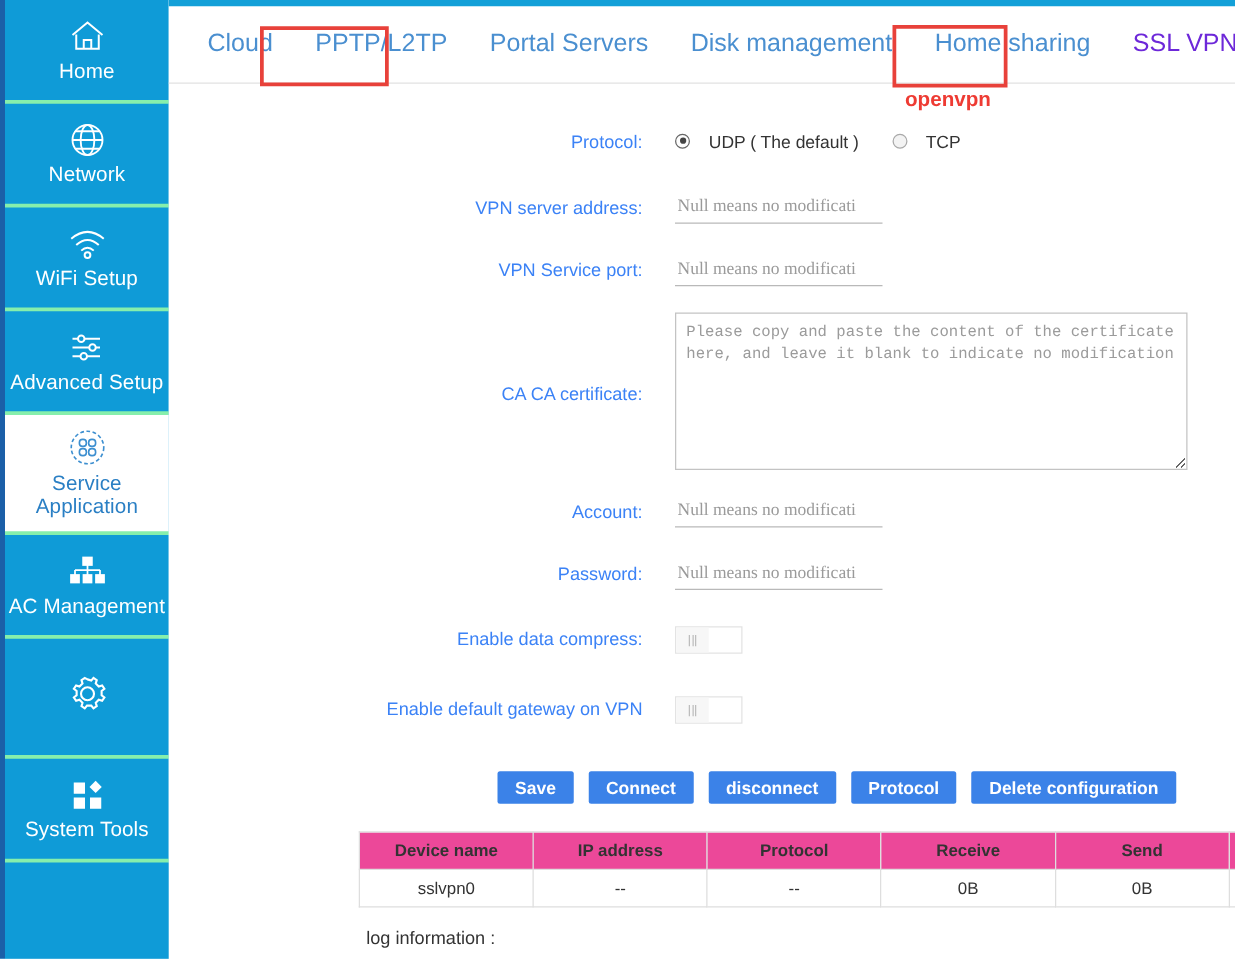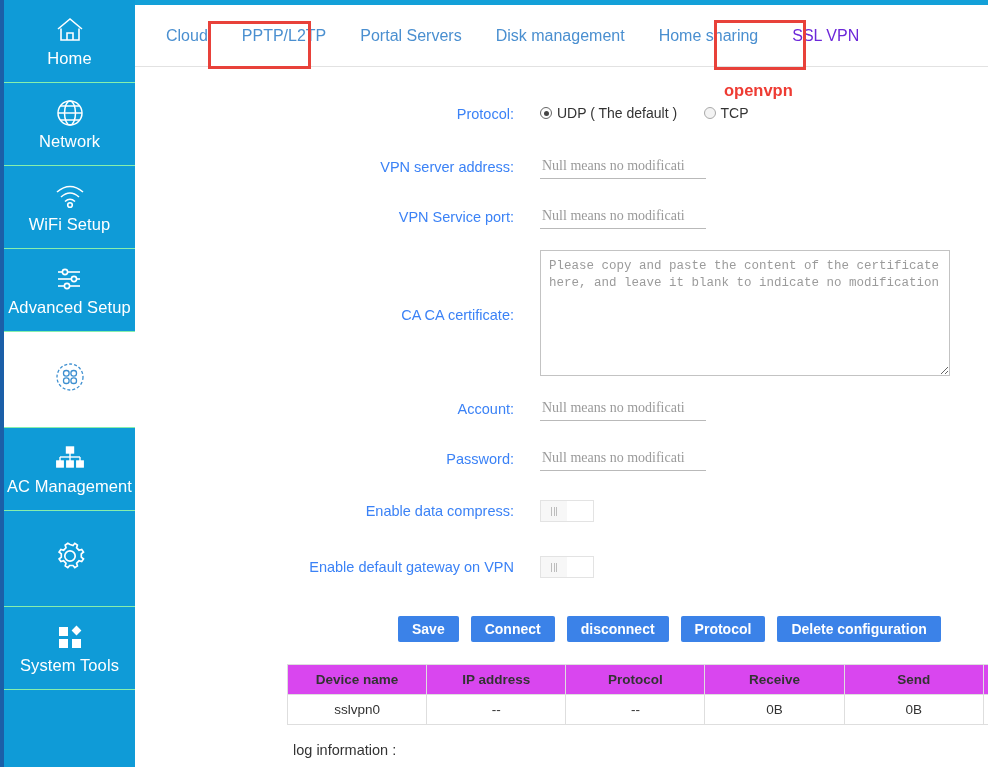--- a/index.html
+++ b/index.html
@@ -15,21 +15,21 @@
   .sidebar {
     width: 135px; height: 767px;
     background: #0f9bd7;
     border-left: 4px solid #1b5fa8;
     display: flex; flex-direction: column;
     flex: 0 0 135px;
     position: relative;
   }
   .side-item {
     height: 83px;
-    border-bottom: 1px solid #86efac;
+    border-bottom: 3px solid #86efac;
     display: flex; flex-direction: column;
     align-items: center; justify-content: center;
     color: #ffffff;
     text-align: center;
     line-height: 1.05;
     cursor: pointer;
     padding: 2px 1px 4px;
     position: relative;
   }
   .side-item .s-ico { display: block; height: 34px; margin-bottom: 3px;
@@ -46,21 +46,21 @@
   .topbar { height: 5px; background: #13a0d8; width: 100%; }
 
   .tabs {
     position: relative;
     height: 62px;
     border-bottom: 1px solid #e2e2e2;
     display: flex; align-items: center;
     padding-left: 14px;
   }
   .tab {
-    font-size: 16px;
+    font-size: 20px;
     color: #4a8fd0;
     padding: 0 17px;
     height: 47px; line-height: 47px;
     cursor: pointer; white-space: nowrap;
   }
   .tab.active { color: #6d28d9; }
 
   
   .annot-box {
     position: absolute;
@@ -77,21 +77,21 @@
 
   
   .form { padding-top: 14px; }
   .row { display: flex; align-items: center; min-height: 34px; }
   .lbl {
     width: 405px; text-align: right; padding-right: 26px;
     font-size: 14.5px; color: #3b82f6; white-space: nowrap;
   }
   .ctrl { flex: 1 1 auto; }
 
-  .radio-wrap { display: inline-flex; align-items: center; gap: 0; }
+  .radio-wrap { display: inline-flex; align-items: center; gap: 10px; }
   .radio {
     width: 12px; height: 12px; border-radius: 50%;
     border: 1px solid #a9a9a9; background: #f3f3f3;
     display: inline-block; position: relative;
     vertical-align: middle; cursor: pointer;
   }
   .radio.on { background: #fdfdfd; border-color: #666; }
   .radio.on::after {
     content: ""; position: absolute; left: 2.5px; top: 2.5px;
     width: 5px; height: 5px; border-radius: 50%; background: #444;
@@ -152,21 +152,21 @@
     width: 836px;
     table-layout: fixed;
   }
   table.dev th, table.dev td {
     border: 1px solid #dedede;
     height: 30px;
     font-size: 13.5px;
     text-align: center;
     color: #333;
   }
-  table.dev th { background: #d946ef; font-weight: 700; }
+  table.dev th { background: #ec4899; font-weight: 700; }
   table.dev td { font-weight: 400; background: #fff; }
   td.green { color: #3d6e4a; }
   td.amber { color: #eda83f; }
 
   .log-label {
     padding-left: 158px; margin-top: 17px;
     font-size: 14.5px; color: #333;
   }
 </style>
 </head>
@@ -229,20 +229,21 @@
     <div class="side-item active tall">
       <span class="s-ico">
         <svg width="32" height="32" viewBox="0 0 32 32" fill="none" stroke="#3d8fd0" stroke-width="1.3">
           <circle cx="16" cy="16" r="13" stroke-dasharray="3 2"></circle>
           <rect x="9.5" y="9.5" width="5.6" height="5.6" rx="2.6"></rect>
           <rect x="16.9" y="9.5" width="5.6" height="5.6" rx="2.6"></rect>
           <rect x="9.5" y="16.9" width="5.6" height="5.6" rx="2.6"></rect>
           <rect x="16.9" y="16.9" width="5.6" height="5.6" rx="2.6"></rect>
         </svg>
       </span>
+      <span class="s-lbl two">Service Application</span>
     </div>
 
     <div class="side-item">
       <span class="s-ico">
         <svg width="32" height="26" viewBox="0 0 32 26" fill="#fff" stroke="#fff" stroke-width="1.4">
           <rect x="12.5" y="2" width="7" height="6"></rect>
           <path d="M16 8 V12" stroke-width="1.4"></path>
           <path d="M6 12 H26" stroke-width="1.4"></path>
           <path d="M6 12 V16"></path>
             <path d="M16 12 V16"></path>
@@ -287,21 +288,21 @@
       <div class="tab">Cloud</div>
       <div class="tab">PPTP/L2TP</div>
       <div class="tab">Portal Servers</div>
       <div class="tab">Disk management</div>
       <div class="tab">Home sharing</div>
       <div class="tab active">SSL VPN</div>
     </div>
 
     <div class="annot-box" style="left:73px; top:21px; width:103px; height:48px;"></div>
     <div class="annot-box" style="left:579px; top:20px; width:92px; height:50px;"></div>
-    <div class="annot-text" style="left:589px; top:81px;">openvpn</div>
+    <div class="annot-text" style="left:589px; top:71px;">openvpn</div>
 
     <div class="form">
 
       <div class="row" style="margin-top:16px;">
         <div class="lbl">Protocol:</div>
         <div class="ctrl">
           <span class="radio-wrap">
             <span class="radio on"></span>
             <span class="radio-lbl">UDP ( The default )</span>
           </span>

